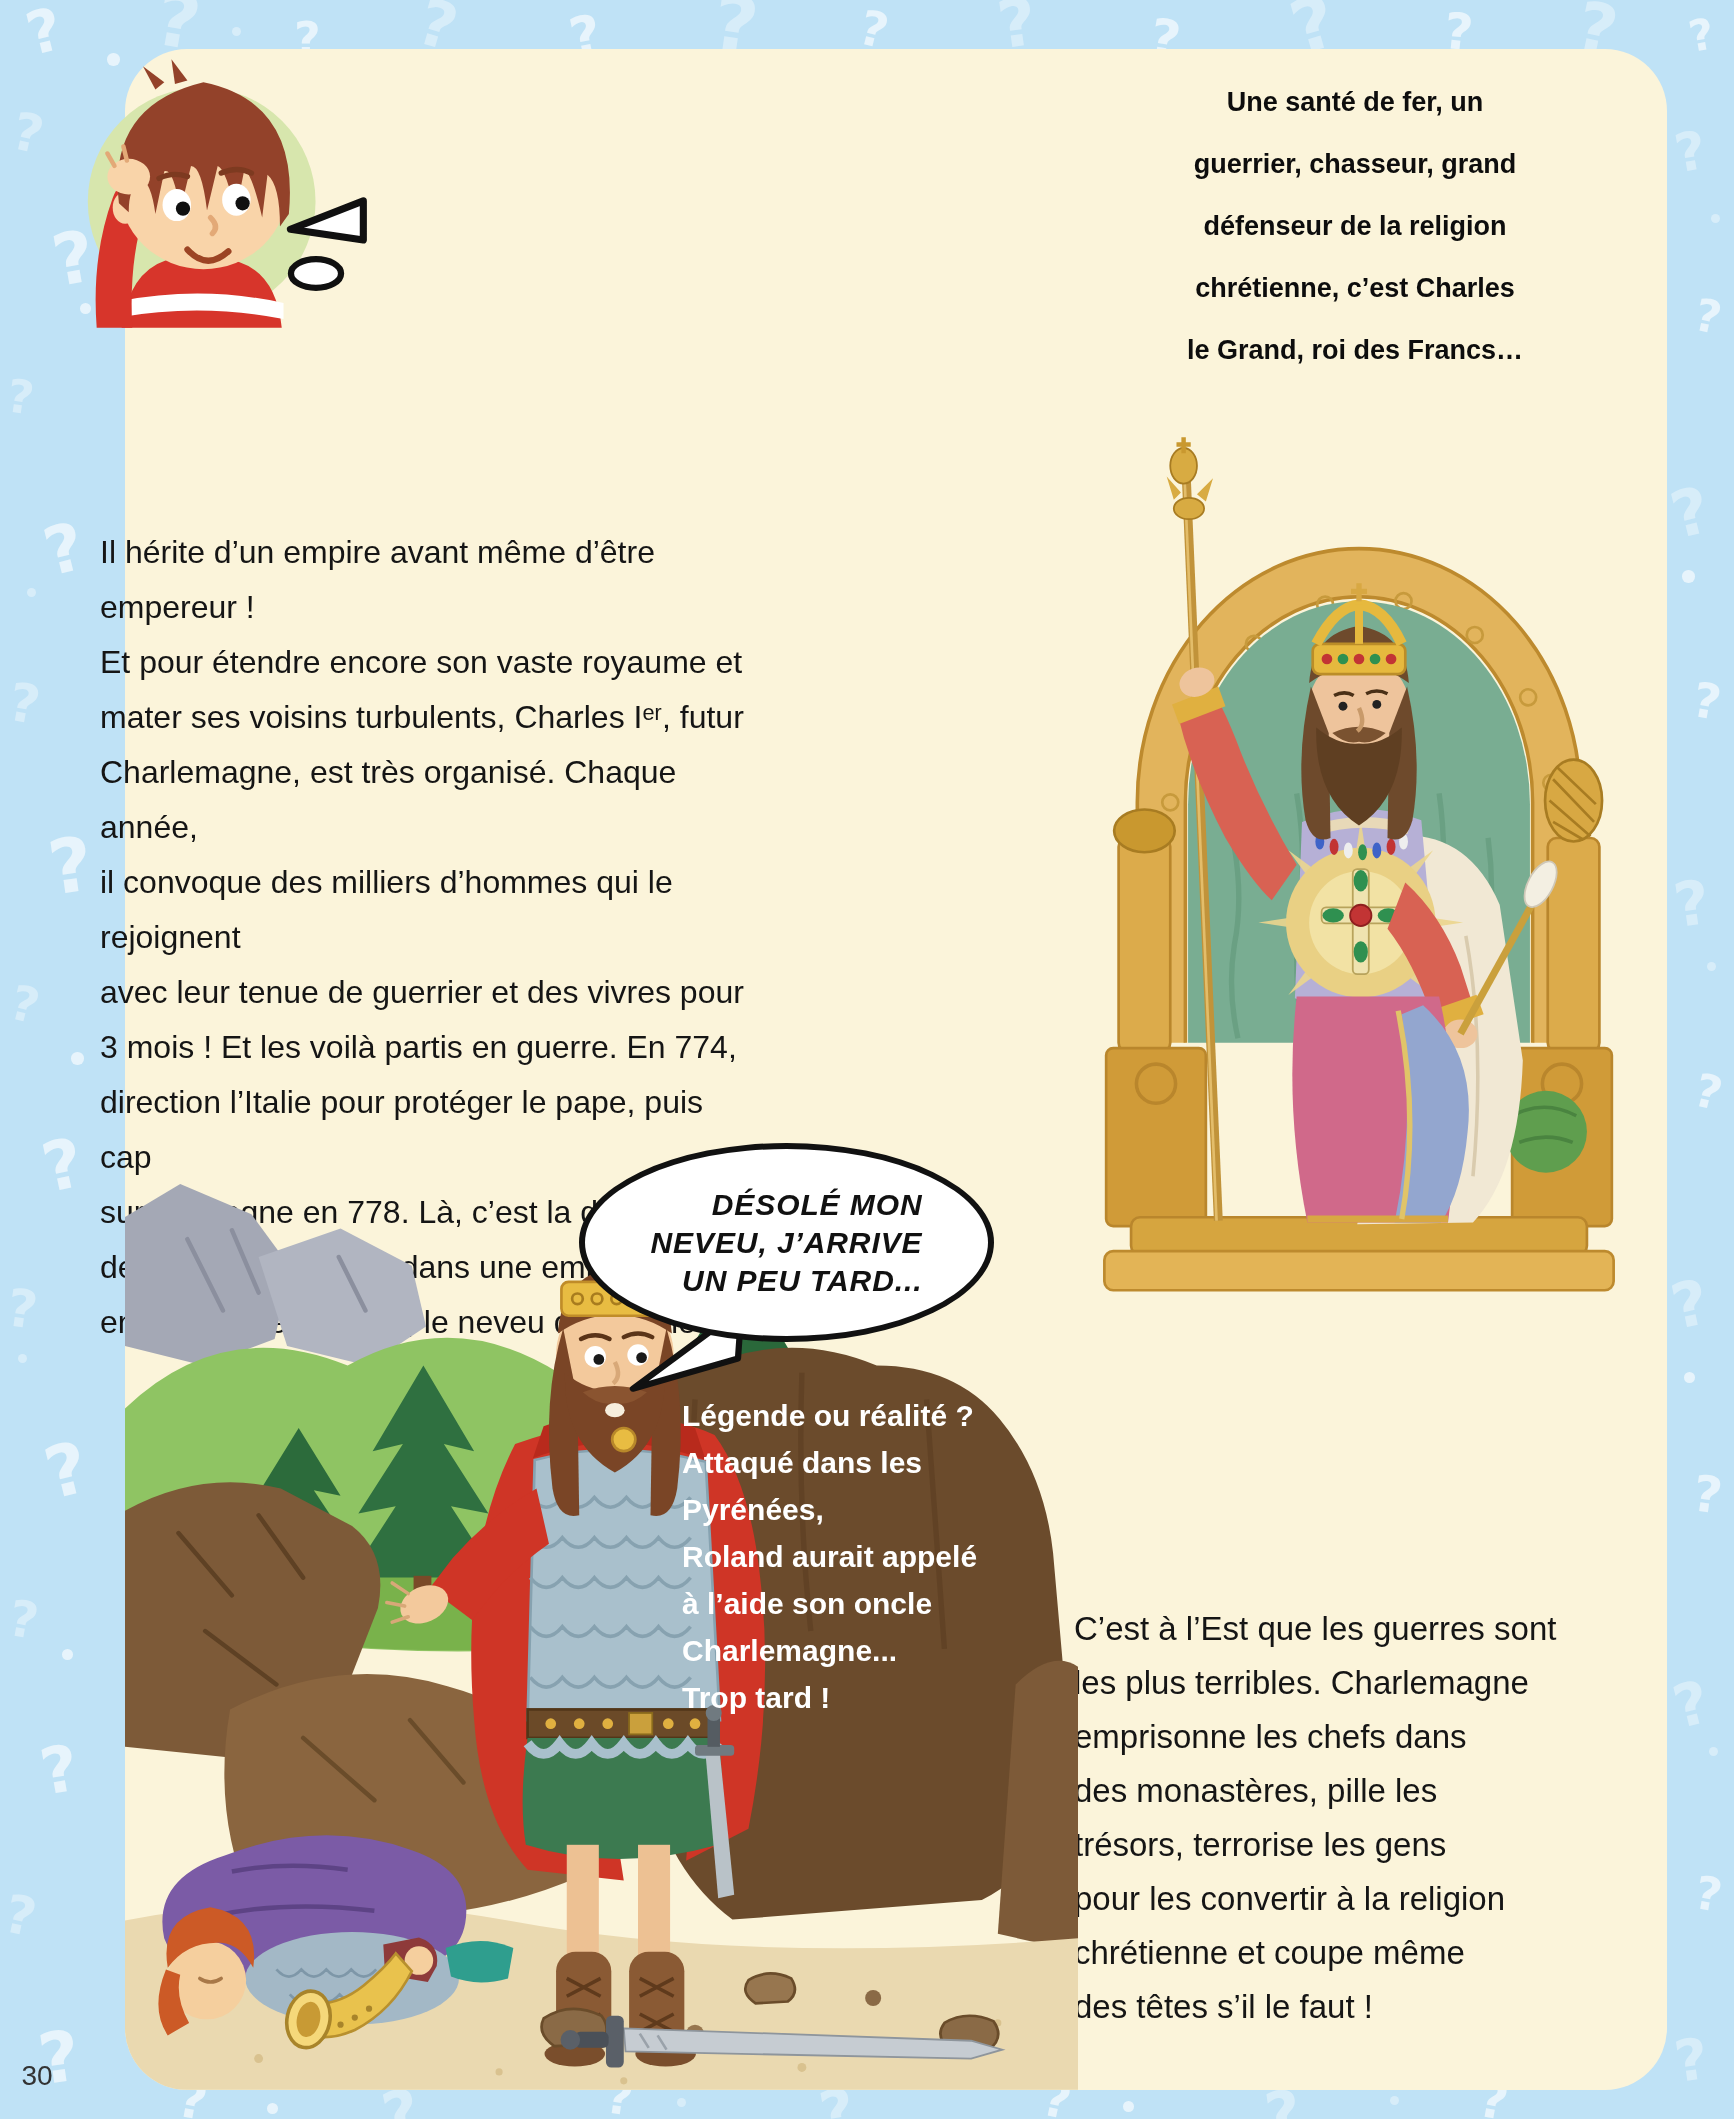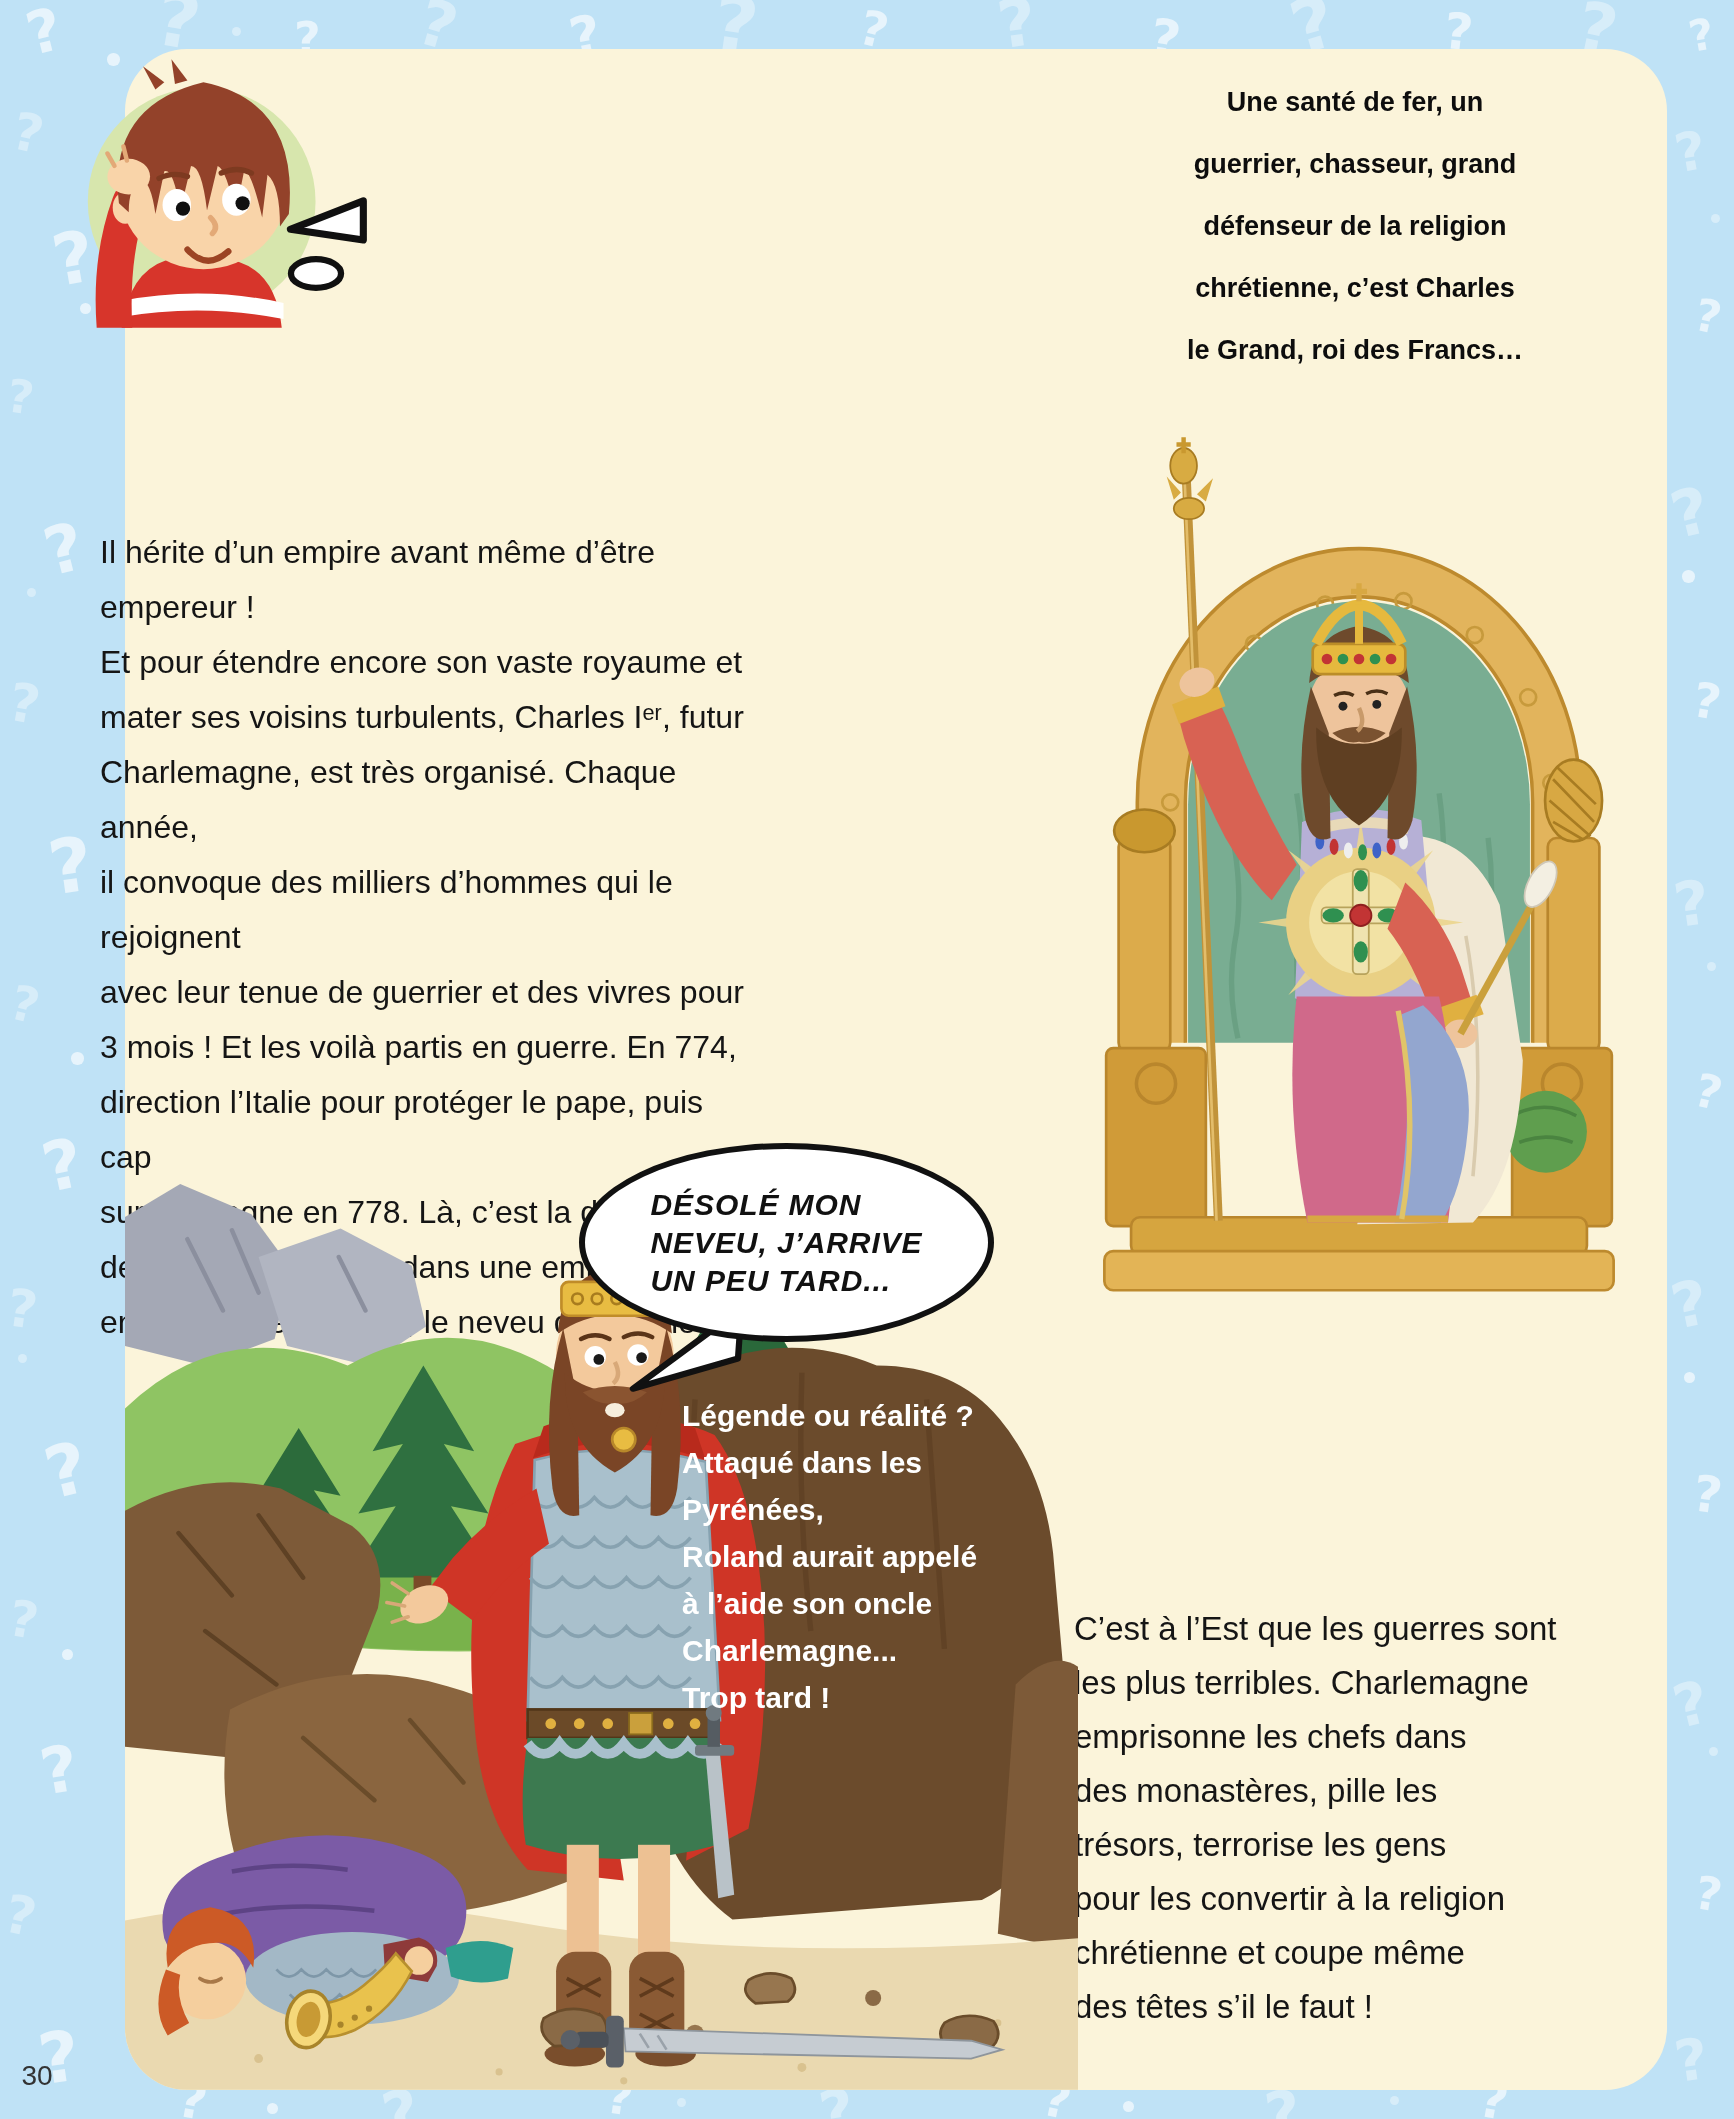--- a/index.html
+++ b/index.html
@@ -34,21 +34,21 @@
   .right-par{position:absolute;left:1074px;top:1602px;width:588px;font-size:33px;line-height:54px;color:#151515;}
 
   .scene-wrap{position:absolute;left:125px;top:1132px;width:953px;height:958px;overflow:hidden;
               border-bottom-left-radius:62px;z-index:1;}
   .scene-svg{position:absolute;left:0;top:0;width:953px;height:958px;}
   .scene-caption{position:absolute;left:557px;top:260px;width:378px;text-align:left;color:#ffffff;
                  font-weight:700;font-size:30px;line-height:47px;}
 
   .scene-bubble{position:absolute;left:579px;top:1143px;width:403px;height:187px;background:#fff;
                 border:6.2px solid #111;border-radius:50%;display:flex;align-items:center;justify-content:center;z-index:4;}
-  .scene-bubble-text{font-style:italic;font-weight:700;font-size:30px;line-height:38px;text-align:left;
+  .scene-bubble-text{font-style:italic;font-weight:700;font-size:30px;line-height:38px;text-align:right;
                      letter-spacing:0.9px;color:#111;}
   .scene-tail{position:absolute;left:624px;top:1303px;z-index:3;}
 
   .page-number{position:absolute;left:21.4px;top:2060px;font-size:28px;color:#333;}
 </style>
 </head>
 <body>
 
 <div class="page">
 

